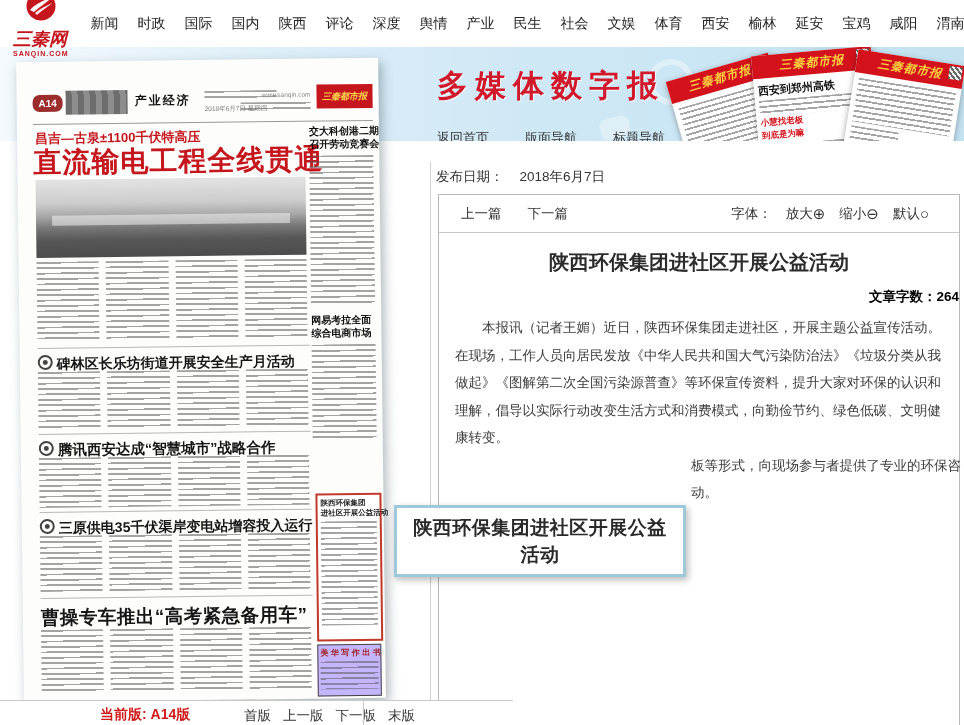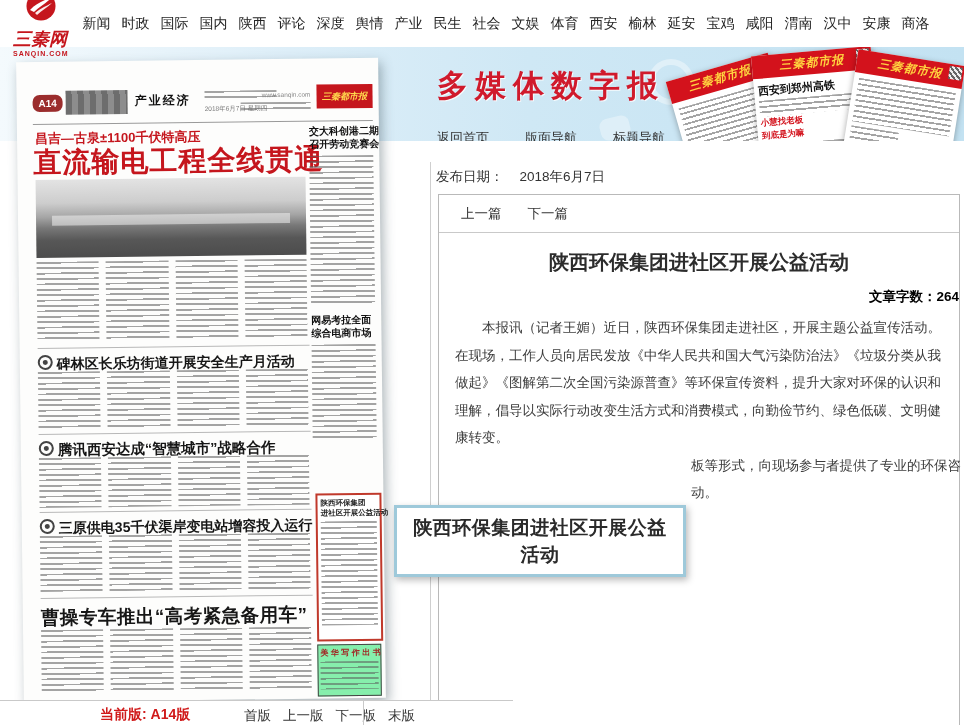--- a/index.html
+++ b/index.html
@@ -5,21 +5,21 @@
   html,body{margin:0;padding:0;}
   body{width:964px;height:725px;position:relative;overflow:hidden;background:#fff;
        font-family:"Liberation Sans","DejaVu Sans",sans-serif;color:#333;}
   
   .topbar{position:absolute;left:0;top:0;width:964px;height:47px;background:#fff;display:flex;align-items:center;z-index:5;}
   .logo{display:flex;align-items:center;gap:5px;padding-left:13px;cursor:pointer;flex-direction:column;}
   .logo-text{display:flex;flex-direction:column;line-height:1;}
   .logo-name{font-family:"DejaVu Serif",serif;font-style:italic;font-weight:bold;font-size:18px;color:#c5161d;}
   .logo-domain{font-size:7px;letter-spacing:1px;color:#c5161d;font-weight:bold;margin-top:2px;}
   .topnav{display:flex;gap:11px;font-size:14px;color:#252525;margin-left:14px;white-space:nowrap;}
-  .topnav span{cursor:pointer;}
+  .topnav span{cursor:pointer;margin-left:8px;}
   
   .banner{position:absolute;left:0;top:47px;width:964px;height:94px;overflow:hidden;
           background:linear-gradient(90deg,#f4fafd 0%,#ddeef8 30%,#cfe8f5 55%,#c3e2f2 100%);}
   .banner-title{position:absolute;left:437px;top:18px;font-size:31px;font-weight:bold;color:#d01a2c;
                 letter-spacing:7px;text-shadow:1px 1px 0 rgba(255,255,255,.8);}
   .banner-links{position:absolute;left:437px;top:82px;display:flex;gap:36px;font-size:13px;color:#333;}
   .banner-links span{cursor:pointer;}
   .deco{position:absolute;border-radius:8px;background:rgba(255,255,255,.35);}
   .deco.ring{background:none;border:6px solid rgba(255,255,255,.4);border-radius:50%;}
   
@@ -60,21 +60,21 @@
   .story{position:absolute;left:18px;width:272px;font-weight:bold;color:#161616;
          border-top:1px solid #b8b8b8;padding-top:6px;white-space:nowrap;cursor:pointer;}
   .bullet{display:inline-block;width:11px;height:11px;border-radius:50%;border:2px solid #444;
           position:relative;vertical-align:-1px;margin-right:4px;}
   .bullet::after{content:"";position:absolute;left:3px;top:3px;width:5px;height:5px;border-radius:50%;background:#444;}
   .sidecol{position:absolute;left:292px;top:66px;width:64px;}
   .sideh{font-size:10px;font-weight:bold;color:#111;line-height:13px;white-space:nowrap;cursor:pointer;}
   .hlbox{position:absolute;left:294px;top:435px;width:56px;height:138px;border:2px solid #c0392b;
          background:#fff;padding:3px;cursor:pointer;}
   .hlbox .t{font-size:7.5px;font-weight:bold;color:#222;line-height:9.5px;white-space:nowrap;}
-  .adbox{position:absolute;left:294px;top:586px;width:58px;height:46px;border:1px solid #444;background:#86efac;padding:2px;}
+  .adbox{position:absolute;left:294px;top:586px;width:58px;height:46px;border:1px solid #444;background:#c4b5fd;padding:2px;}
   .adbox .at{font-size:8px;font-weight:bold;color:#a22222;letter-spacing:2.5px;text-align:center;white-space:nowrap;}
   
   .vdiv{position:absolute;left:430px;top:162px;width:1px;height:563px;background:#cfcfcf;z-index:1;}
   .pfooter{position:absolute;left:0;top:700px;width:481px;height:25px;border-top:1px solid #c9c9c9;background:#fff;z-index:4;padding-left:32px;}
   .curpage{position:absolute;left:100px;top:5px;color:#d01a1a;font-weight:bold;font-size:14px;}
   .flinks{position:absolute;left:244px;top:6px;display:flex;gap:12px;font-size:13.5px;color:#333;}
   .flinks span{cursor:pointer;}
   .fdiv{position:absolute;left:363px;top:0;width:1px;height:25px;background:#c9c9c9;}
   
   .pubrow{position:absolute;left:436px;top:168px;display:flex;gap:16px;font-size:13.5px;color:#333;z-index:2;}
@@ -278,20 +278,26 @@
   <span>发布日期：</span>
   <span>2018年6月7日</span>
 </div>
 
 <div class="articlebox">
   <div class="toolbar">
     <div class="tb-left">
       <span>上一篇</span>
       <span>下一篇</span>
     </div>
+    <div class="tb-right">
+      <span>字体：</span>
+      <span class="ctrl"><span>放大</span><span class="icn">⊕</span></span>
+      <span class="ctrl"><span>缩小</span><span class="icn">⊖</span></span>
+      <span class="ctrl"><span>默认</span><span class="icn">○</span></span>
+    </div>
   </div>
   <div class="atitle">陕西环保集团进社区开展公益活动</div>
   <div class="acount">
     <span>文章字数：</span><span>264</span>
   </div>
   <div class="abody">
     <p>本报讯（记者王媚）近日，陕西环保集团走进社区，开展主题公益宣传活动。在现场，工作人员向居民发放《中华人民共和国大气污染防治法》《垃圾分类从我做起》《图解第二次全国污染源普查》等环保宣传资料，提升大家对环保的认识和理解，倡导以实际行动改变生活方式和消费模式，向勤俭节约、绿色低碳、文明健康转变。</p>
     <div class="p3">
       <span class="a">板等形式，向现场参与者提供了专业的环保咨</span>
       <span class="b">动。</span>

